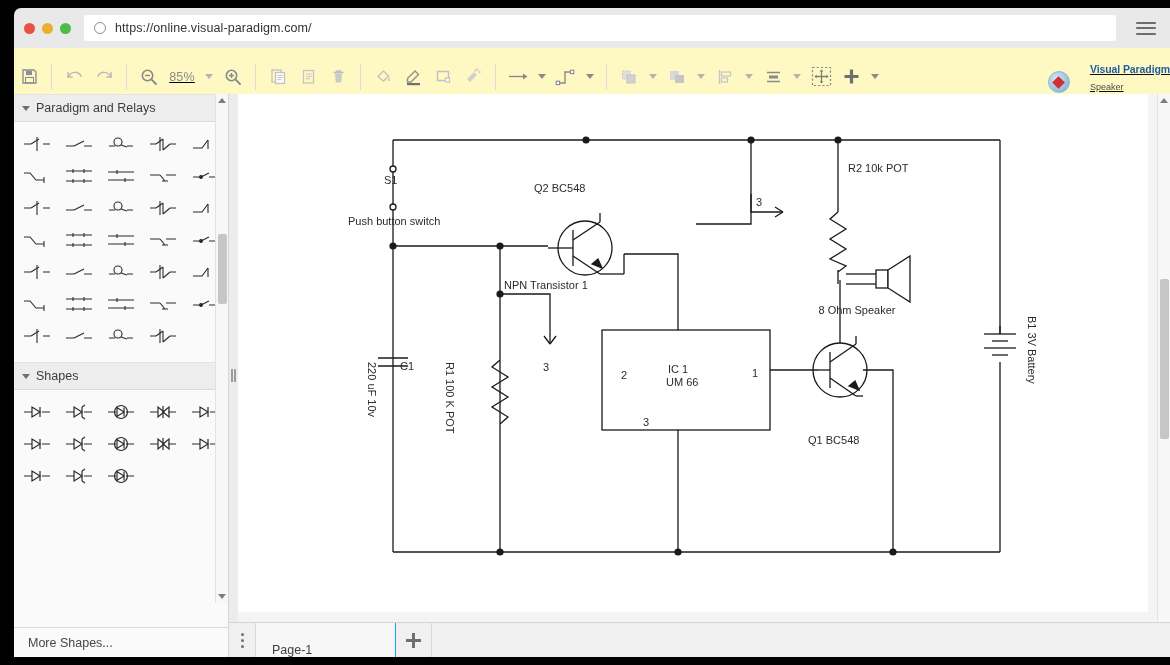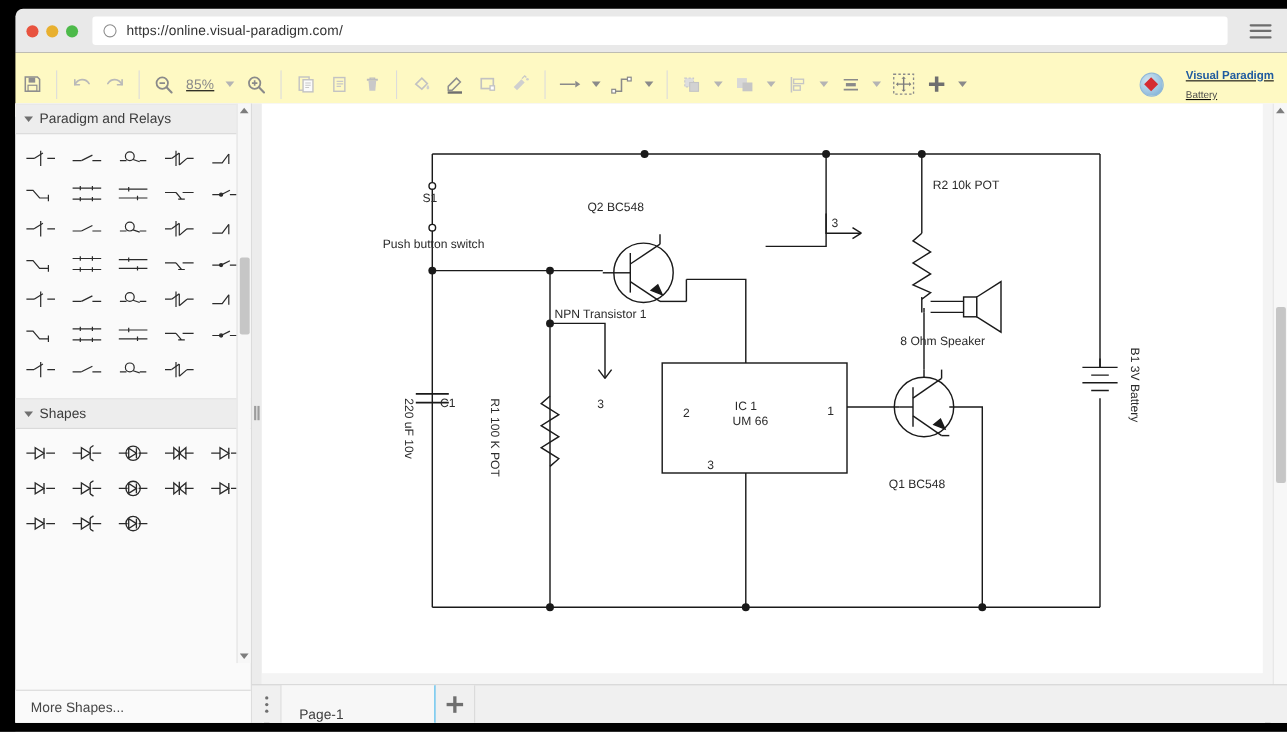--- a/index.html
+++ b/index.html
@@ -71,22 +71,22 @@
     letter-spacing: .2px;
   }
   .caret {
     width: 0; height: 0; margin: 0 5px;
     border-left: 4.5px solid transparent;
     border-right: 4.5px solid transparent;
     border-top: 5px solid #b4b4b4;
   }
   .caret.dk { border-top-color: #8a8a8a; }
   .logo {
-    margin-left: auto; margin-right: 12px;
-    display: flex; align-items: center; gap: 20px;
+    margin-left: auto; 
+    display: flex; align-items: flex-end; gap: 20px;
     opacity: .95;
   }
   .logo-globe {
     width: 22px; height: 22px; border-radius: 50%;
     background: radial-gradient(circle at 35% 32%, #cfe4f3 0%, #9cc4e4 55%, #6aa5d4 100%);
     position: relative; flex: none;
     border: 1px solid #8ab4da;
   }
   .logo-globe::after {
     content: ""; position: absolute; left: 50%; top: 50%;
@@ -432,21 +432,21 @@
             <path d="M9.5 2.5v14M2.5 9.5h14" stroke="#6f6f6f" stroke-width="3.2" stroke-linecap="butt"></path>
           </svg>
       </div>
       <span class="caret dk"></span>
     </div>
 
     <div class="logo">
       <span class="logo-globe"></span>
       <span class="logo-txt">
         <span class="logo-t1">Visual Paradigm</span><br>
-        <span class="logo-t2">Battery</span>
+        <span class="logo-t2">Speaker</span>
       </span>
     </div>
   </div>
 
   <div class="body-row">
 
     <div class="sidebar">
       <div class="shapes-scroll">
 
         <div class="section-head">

